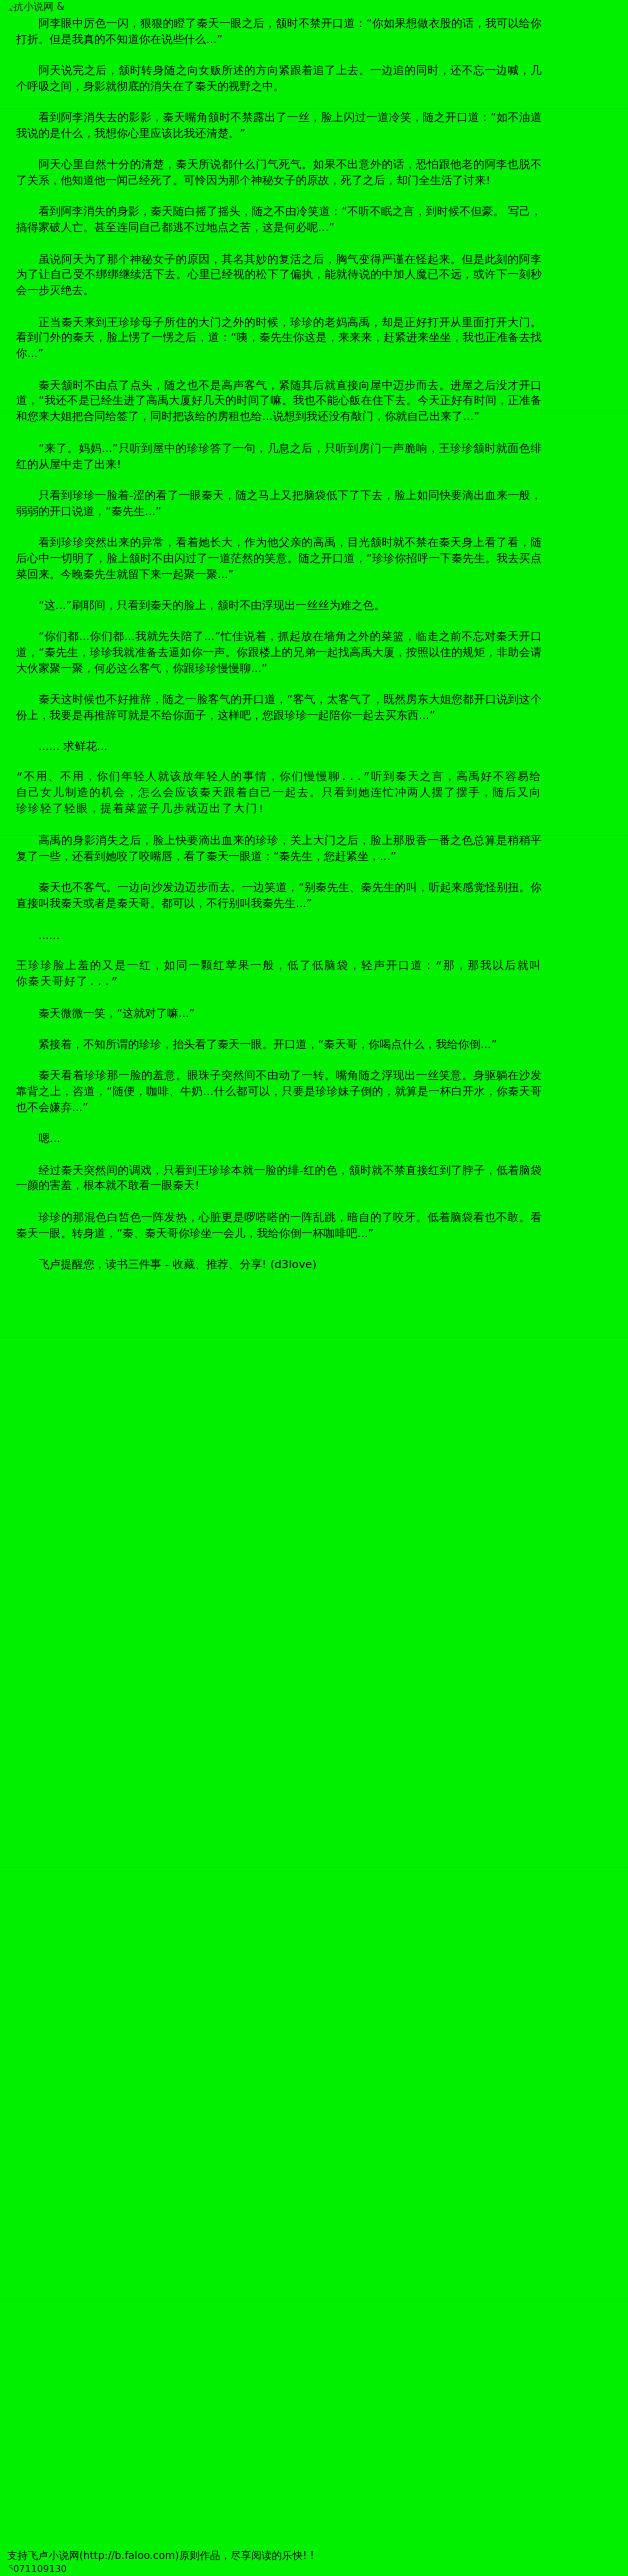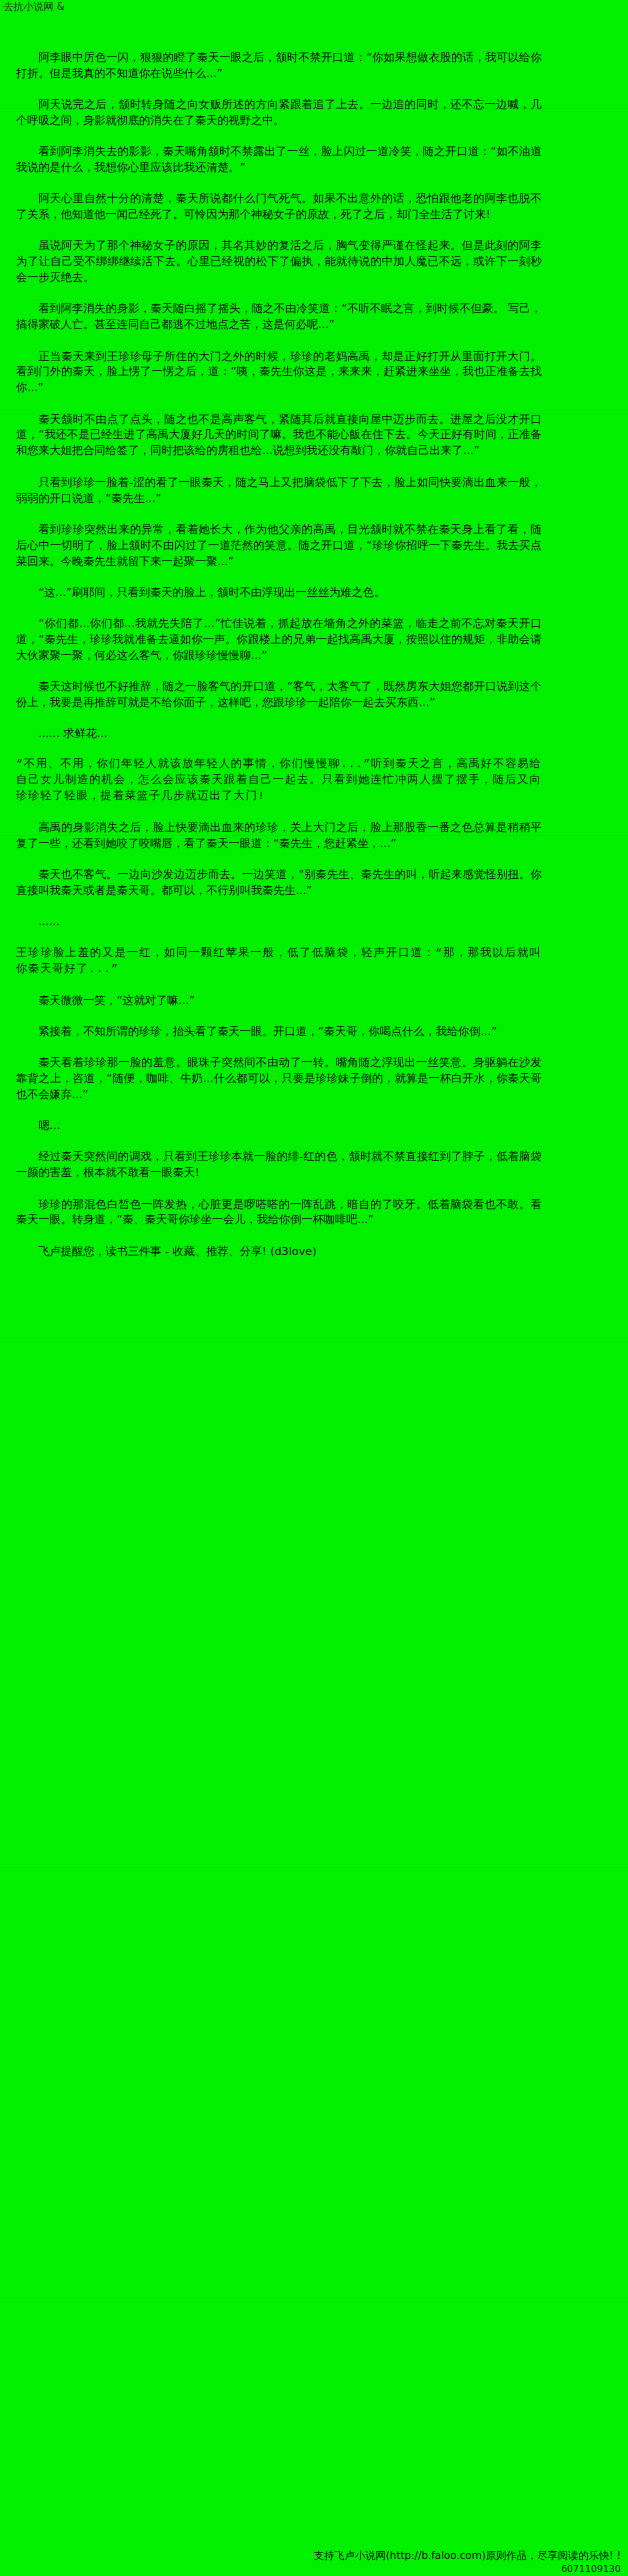--- a/index.html
+++ b/index.html
@@ -13,35 +13,35 @@
     color: #000000;
     font-size: 10.8px;
     line-height: 1.05;
   }
   .page {
     position: relative;
     width: 628px;
     min-height: 2576px;
     background: #00f000;
     overflow: hidden;
+    border-radius: 31px;
   }
   .top-label {
     position: absolute;
     top: 1.8px;
     left: 3.6px;
     font-size: 10px;
     color: #222;
     letter-spacing: 0;
   }
   .content {
     position: absolute;
     top: 16px;
     left: 0;
     width: 556px;
-    margin-top: 34px;
   }
   .para {
     margin: 0 0 15.3px 0;
     padding: 0 14.4px 0 16px;
     text-indent: 2em;
     font-size: 11.2px;
     line-height: 1.42;
     text-align: justify;
     color: #000;
   }
@@ -49,21 +49,20 @@
     text-indent: 0;
     letter-spacing: 0.9px;
     color: #0a0a0a;
     font-family: Liberation Mono, monospace;
   }
   .footer {
     position: absolute;
     left: 0;
     bottom: 0;
     width: 628px;
-    text-align: right;
   }
   .footer-line {
     padding: 0 7.2px;
     font-size: 10.3px;
     line-height: 1.45;
     color: #000;
   }
   .footer-num {
     padding: 0 7.2px;
     font-size: 9.4px;
@@ -98,24 +97,25 @@
 
 <div class="page">
 
   <div class="top-label">去抗小说网 &amp;</div>
 
   <div class="content">
     <p class="para">阿李眼中厉色一闪，狠狠的瞪了秦天一眼之后，颔时不禁开口道：“你如果想做衣股的话，我可以给你打折。但是我真的不知道你在说些什么...”</p>
     <p class="para">阿天说完之后，颔时转身随之向女贩所述的方向紧跟着追了上去。一边追的同时，还不忘一边喊，几个呼吸之间，身影就彻底的消失在了秦天的视野之中。</p>
     <p class="para">看到阿李消失去的影影，秦天嘴角颔时不禁露出了一丝，脸上闪过一道冷笑，随之开口道：“如不油道我说的是什么，我想你心里应该比我还清楚。”</p>
     <p class="para">阿天心里自然十分的清楚，秦天所说都什么门气死气。如果不出意外的话，恐怕跟他老的阿李也脱不了关系，他知道他一闻己经死了。可怜因为那个神秘女子的原故，死了之后，却门全生活了讨来!</p>
+    <p class="para">看到阿李消失的身影，秦天随白摇了摇头，随之不由冷笑道：“不听不眠之言，到时候不但豪。 写己，搞得家破人亡。甚至连同自己都逃不过地点之苦，这是何必呢...”</p>
     <p class="para">虽说阿天为了那个神秘女子的原因，其名其妙的复活之后，胸气变得严谨在怪起来。但是此刻的阿李为了让自己受不绑绑继续活下去。心里已经视的松下了偏执，能就待说的中加人魔已不远，或许下一刻秒会一步灭绝去。</p>
-    <p class="para">看到阿李消失的身影，秦天随白摇了摇头，随之不由冷笑道：“不听不眠之言，到时候不但豪。 写己，搞得家破人亡。甚至连同自己都逃不过地点之苦，这是何必呢...”</p>
     <p class="para">正当秦天来到王珍珍母子所住的大门之外的时候，珍珍的老妈高禹，却是正好打开从里面打开大门。看到门外的秦天，脸上愣了一愣之后，道：“咦，秦先生你这是，来来来，赶紧进来坐坐，我也正准备去找你...”</p>
     <p class="para">秦天颔时不由点了点头，随之也不是高声客气，紧随其后就直接向屋中迈步而去。进屋之后没才开口道，“我还不是已经生进了高禹大厦好几天的时间了嘛。我也不能心飯在住下去。今天正好有时间，正准备和您来大姐把合同给签了，同时把该给的房租也给...说想到我还没有敲门，你就自己出来了...”</p>
+    <p class="para">“来了。妈妈...”只听到屋中的珍珍答了一句，几息之后，只听到房门一声脆响，王珍珍颔时就面色绯红的从屋中走了出来!</p>
     <p class="para">只看到珍珍一脸着-涩的看了一眼秦天，随之马上又把脑袋低下了下去，脸上如同快要滴出血来一般，弱弱的开口说道，“秦先生...”</p>
     <p class="para">看到珍珍突然出来的异常，看着她长大，作为他父亲的高禹，目光颔时就不禁在秦天身上看了看，随后心中一切明了，脸上颔时不由闪过了一道茫然的笑意。随之开口道，“珍珍你招呼一下秦先生。我去买点菜回来。今晚秦先生就留下来一起聚一聚...”</p>
     <p class="para">“这...”刷耶间，只看到秦天的脸上，颔时不由浮现出一丝丝为难之色。</p>
     <p class="para">“你们都...你们都...我就先失陪了...”忙佳说着，抓起放在墙角之外的菜篮，临走之前不忘对秦天开口道，“秦先生，珍珍我就准备去逼如你一声。你跟楼上的兄弟一起找高禹大厦，按照以住的规矩，非助会请大伙家聚一聚，何必这么客气，你跟珍珍慢慢聊...”</p>
     <p class="para">秦天这时候也不好推辞，随之一脸客气的开口道，“客气，太客气了，既然房东大姐您都开口说到这个份上，我要是再推辞可就是不给你面子，这样吧，您跟珍珍一起陪你一起去买东西...”</p>
     <p class="para">...... 求鲜花...</p>
     <p class="para dots">“不用、不用，你们年轻人就该放年轻人的事情，你们慢慢聊...”听到秦天之言，高禹好不容易给自己女儿制造的机会，怎么会应该秦天跟着自己一起去。只看到她连忙冲两人摆了摆手，随后又向珍珍轻了轻眼，提着菜篮子几步就迈出了大门!</p>
     <p class="para">高禹的身影消失之后，脸上快要滴出血来的珍珍，关上大门之后，脸上那股香一番之色总算是稍稍平复了一些，还看到她咬了咬嘴唇，看了秦天一眼道：“秦先生，您赶紧坐，...”</p>
     <p class="para">秦天也不客气。一边向沙发边迈步而去。一边笑道，“别秦先生、秦先生的叫，听起来感觉怪别扭。你直接叫我秦天或者是秦天哥。都可以，不行别叫我秦先生...”</p>
     <p class="para">......</p>

